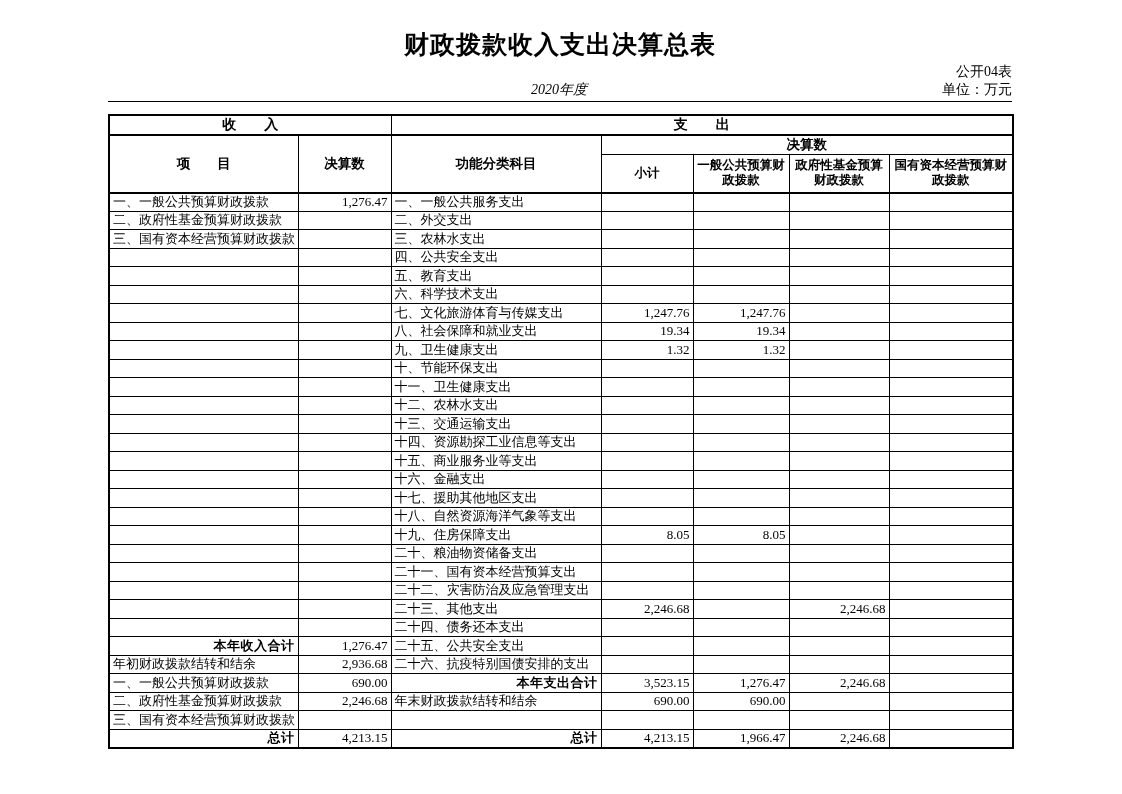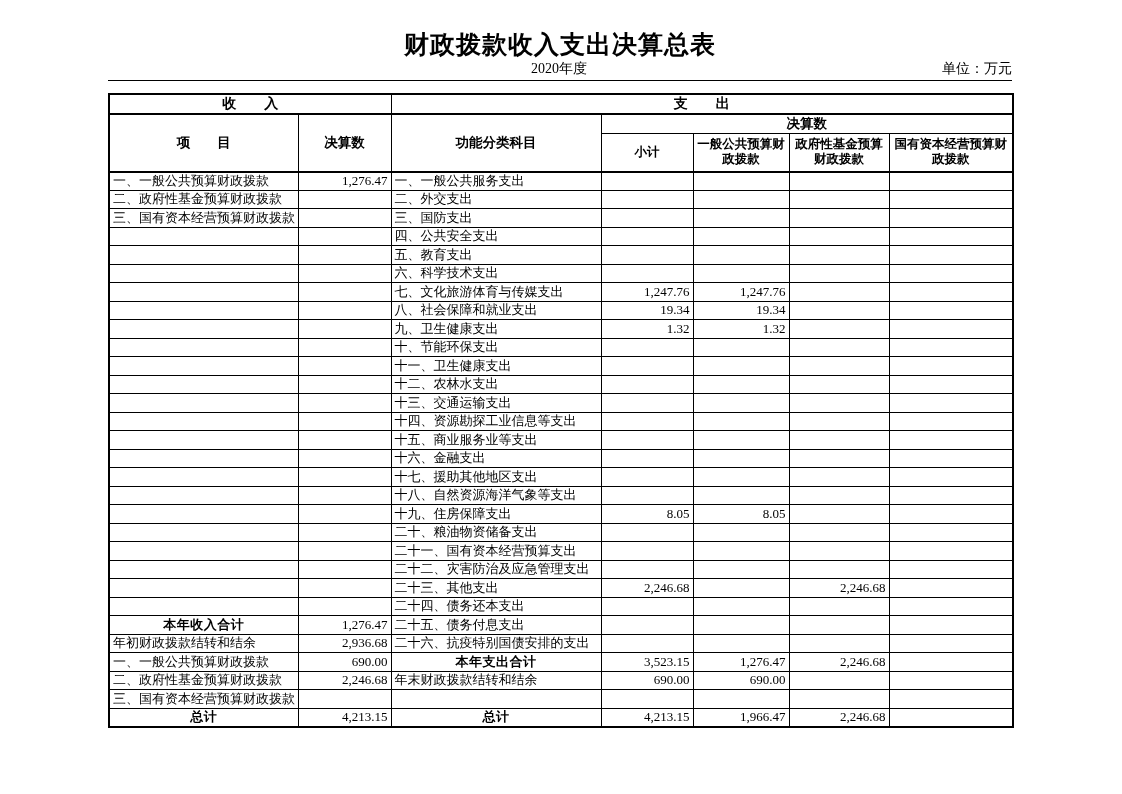--- a/index.html
+++ b/index.html
@@ -15,21 +15,21 @@
     font-size: 25px; font-weight: bold; line-height: 27px;
     letter-spacing: 1px;
   }
   .code-line { margin-top: 6px; text-align: right; font-size: 14px; line-height: 15px; }
   .meta-line {
     margin-top: 3px; position: relative; height: 20px;
     font-size: 14px; line-height: 18px;
     border-bottom: 1px solid #000;
   }
   .meta-left  { position: absolute; left: 0; bottom: 2px; }
-  .meta-center{ position: absolute; left: 50%; transform: translateX(-52%); bottom: 2px; }
+  .meta-center{ position: absolute; left: 50%; transform: translateX(-52%); bottom: 2px; font-style: italic; }
   .meta-right { position: absolute; right: 0; bottom: 2px; }
 
   table.budget {
     margin-top: 12px; border-collapse: collapse; table-layout: fixed;
     width: 904px; border: 2px solid #000;
   }
   table.budget th, table.budget td {
     border: 1px solid #000; padding: 0 3px; overflow: hidden;
   }
   thead th {
@@ -40,29 +40,32 @@
   tr.hdr-2 th { height: 18px; text-align: center; }
   tr.hdr-3 th { height: 38px; font-size: 12.5px; line-height: 15px; padding: 0 1px; }
   th.span-rows { font-size: 13.5px; }
   tbody td {
     height: 18.5px; font-size: 13px; line-height: 16px; vertical-align: middle;
     white-space: nowrap;
   }
   tbody tr:first-child td { border-top: 2px solid #000; }
   td.item  { text-align: left; }
   td.val   { text-align: right; }
-  td.total { text-align: center; font-weight: bold; letter-spacing: 0.5px; }
+  td.total { text-align: right; font-weight: bold; letter-spacing: 0.5px; }
   .note { margin-top: 6px; font-size: 13.5px; line-height: 17px; }
 </style>
 </head>
 <body>
 
 <div class="page">
   <div class="content">
     <div class="title">财政拨款收入支出决算总表</div>
+    <div class="code-line">
+      <span>公开04表</span>
+    </div>
     <div class="meta-line">
       <span class="meta-center">2020年度</span>
       <span class="meta-right">单位：万元</span>
     </div>
 
     <table class="budget">
       <colgroup>
         <col style="width:189px">
           <col style="width:93px">
           <col style="width:210px">
@@ -104,21 +107,21 @@
             <td class="val"></td>
             <td class="item">二、外交支出</td>
             <td class="val"></td>
             <td class="val"></td>
             <td class="val"></td>
             <td class="val"></td>
           </tr>
           <tr>
             <td class="item">三、国有资本经营预算财政拨款</td>
             <td class="val"></td>
-            <td class="item">三、国防支出</td>
+            <td class="item">三、农林水支出</td>
             <td class="val"></td>
             <td class="val"></td>
             <td class="val"></td>
             <td class="val"></td>
           </tr>
           <tr>
             <td class="item"></td>
             <td class="val"></td>
             <td class="item">四、公共安全支出</td>
             <td class="val"></td>
@@ -302,21 +305,21 @@
             <td class="val"></td>
             <td class="item">二十四、债务还本支出</td>
             <td class="val"></td>
             <td class="val"></td>
             <td class="val"></td>
             <td class="val"></td>
           </tr>
           <tr>
             <td class="total">本年收入合计</td>
             <td class="val">1,276.47</td>
-            <td class="item">二十五、债务付息支出</td>
+            <td class="item">二十五、公共安全支出</td>
             <td class="val"></td>
             <td class="val"></td>
             <td class="val"></td>
             <td class="val"></td>
           </tr>
           <tr>
             <td class="item">年初财政拨款结转和结余</td>
             <td class="val">2,936.68</td>
             <td class="item">二十六、抗疫特别国债安排的支出</td>
             <td class="val"></td>

